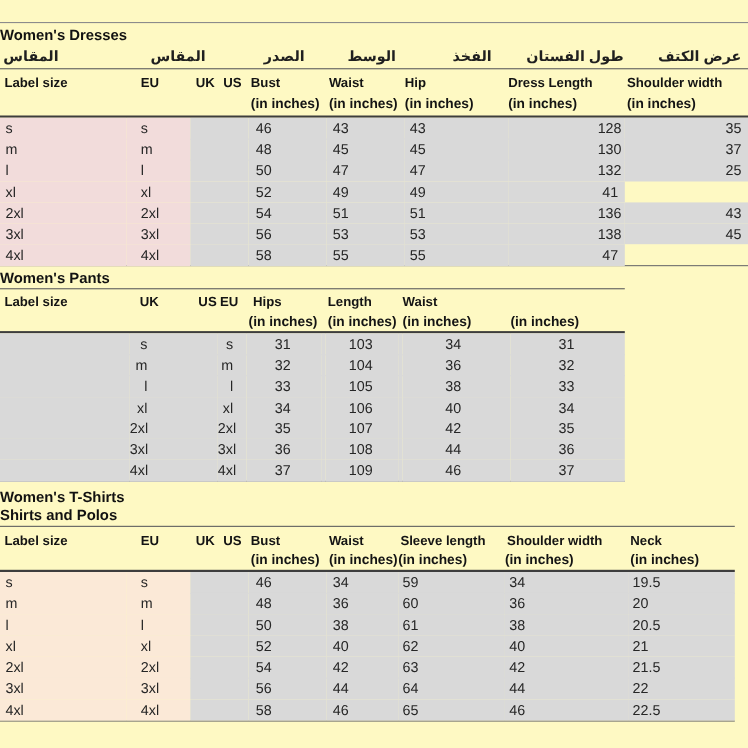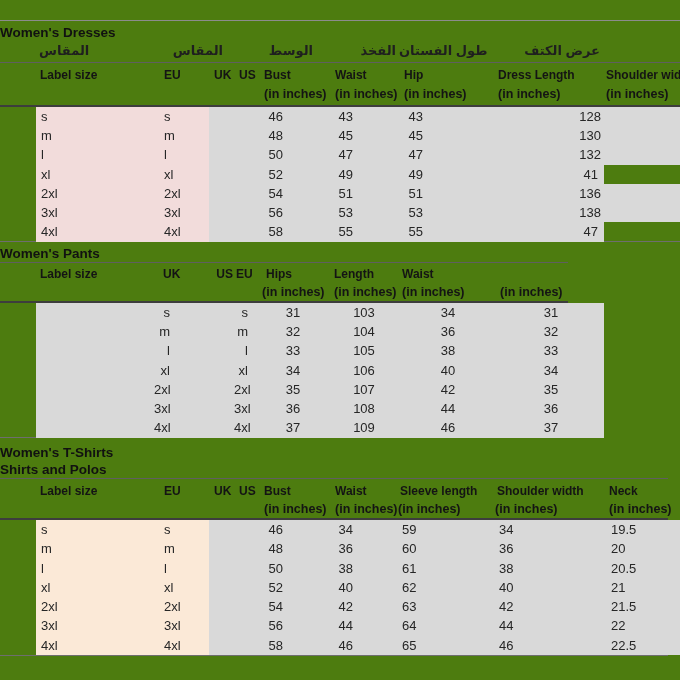--- a/index.html
+++ b/index.html
@@ -1,35 +1,35 @@
 <!DOCTYPE html>
 <html style="--pink: #f2dcdb; --peach: #fbe9d7; --gray: #d9d9d9;"><head>
 <meta charset="utf-8">
 <style>
   html,body{margin:0;padding:0;background:#fff;}
   .canvas{
-    position:relative;width:680px;height:680px;background:#4d7c0f;
+    position:relative;width:680px;height:680px;background:#fef9c3;
     font-family:"Liberation Sans","DejaVu Sans",sans-serif;color:#1f1f1f;overflow:hidden;
   }
   .size-table{position:absolute;left:0;}
   .t-dresses{top:20px;width:680px;border-top:1px solid #8c8c8c;}
   .t-pants{top:243px;width:568px;}
   .t-tshirts{top:441px;width:668px;}
 
   .title-row{height:20px;line-height:21px;}
   .title{font-weight:bold;font-size:13.5px;color:#111;white-space:nowrap;}
   .t-pants .title-row{height:19px;line-height:20px;}
   .t-tshirts .title-row1{height:19px;line-height:21px;}
   .t-tshirts .title-row2{height:18px;line-height:18px;}
 
   .hline{height:0;border-top:1px solid #5f5f5f;}
   .hline.thick{border-top:2px solid #3d3d3d;}
   .hline.bottom{border-top:1.5px solid #6e6e6e;}
 
-  .row{display:grid;margin-left:36px;}
+  .row{display:grid;}
   .row span{display:block;white-space:nowrap;}
 
   
   .grid-ar{grid-template-columns:115px 75px 90px 83px 87px 120px 110px;}
   .grid-d {grid-template-columns:115px 58px 27px 26px 24px 47px 23px 48px 22px 72px 106px 112px;}
   .grid-p {grid-template-columns:118px 32px 48px 26px 68px 4px 66px 4px 94px 4px 104px;}
   .grid-t {grid-template-columns:115px 58px 27px 26px 24px 47px 23px 42px 97px 112px 97px;}
 
   .arabic-row{height:21px;line-height:20px;font-weight:bold;font-size:13px;}
   .arabic-row .ar-first{text-align:left;padding-left:3px;}
@@ -71,20 +71,21 @@
 
 <div class="canvas">
 
   <div class="size-table t-dresses">
     <div class="title-row">
       <span class="title">Women's Dresses</span>
     </div>
     <div class="row arabic-row grid-ar">
       <span class="ar-first">المقاس</span>
       <span class="ar">المقاس</span>
+      <span class="ar">الصدر</span>
       <span class="ar">الوسط</span>
       <span class="ar">الفخذ</span>
       <span class="ar">طول الفستان</span>
       <span class="ar ar-shw">عرض الكتف</span>
     </div>
     <div class="hline"></div>
     <div class="row head-row grid-d">
       <span class="h-lab">Label size</span>
       <span class="h-eu">EU</span>
       <span class="h-uk">UK</span>

